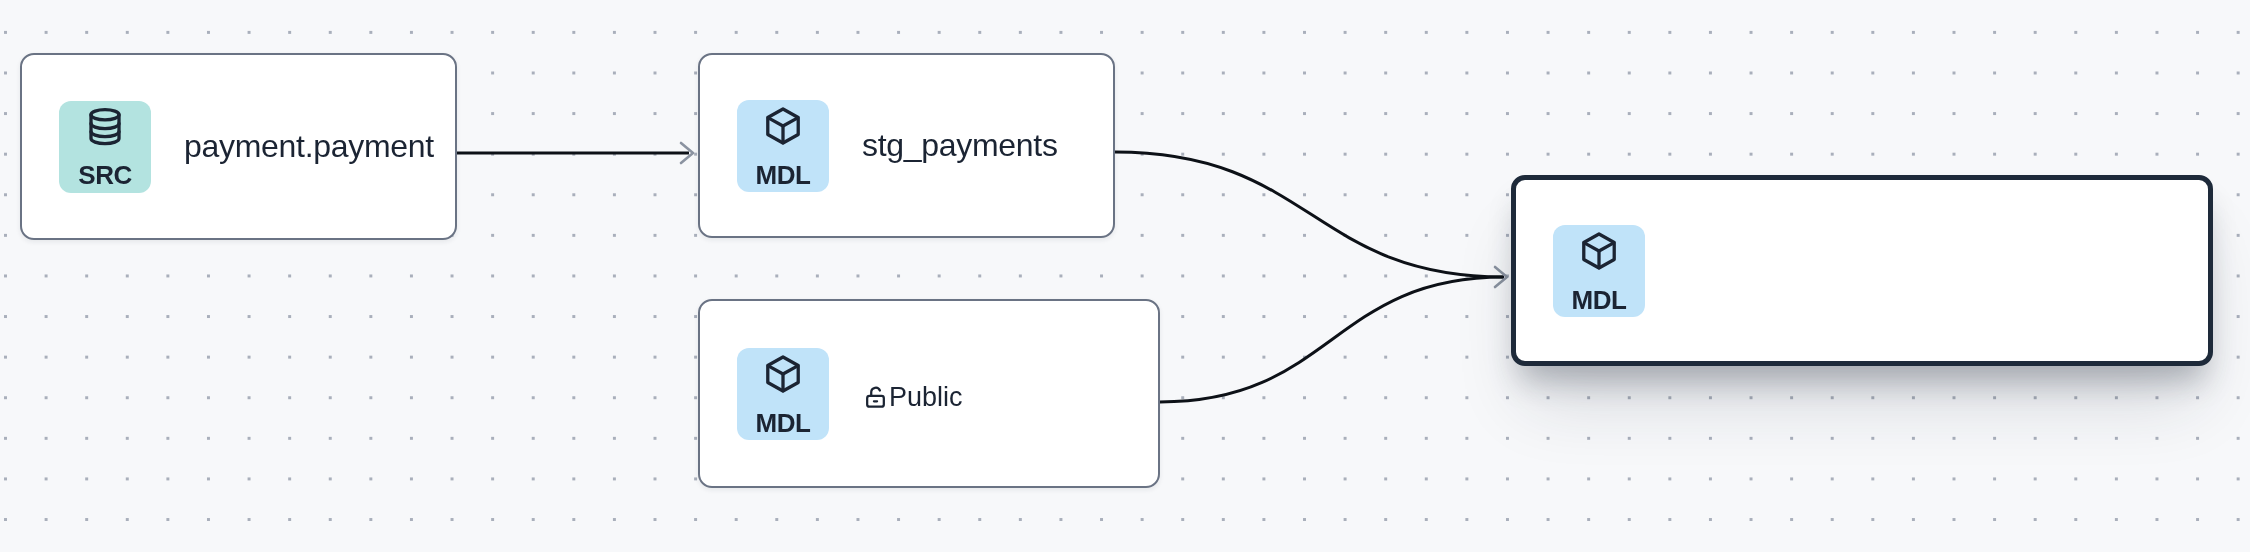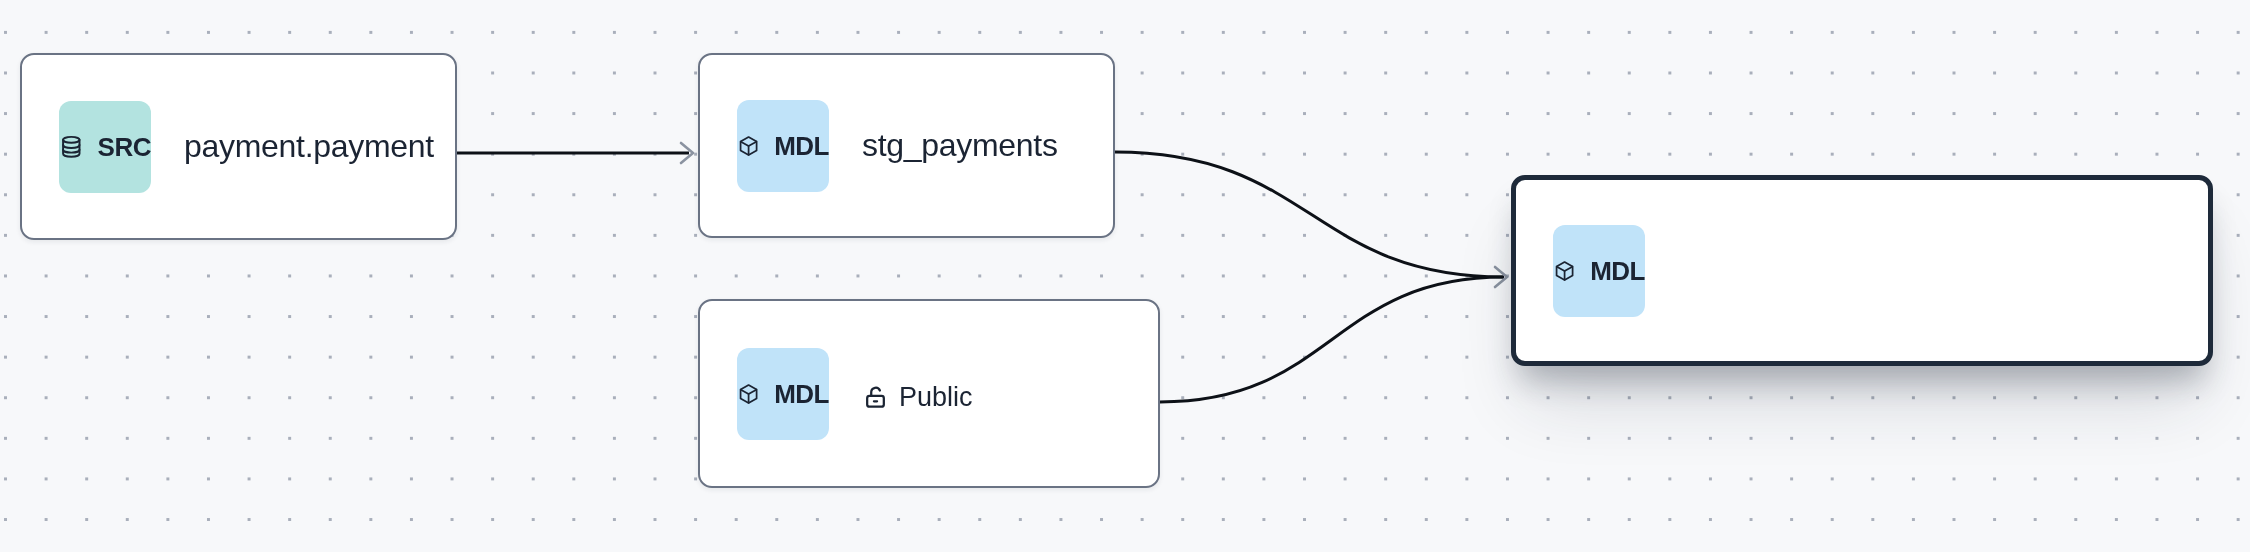--- a/index.html
+++ b/index.html
@@ -44,37 +44,37 @@
     box-shadow: 0 22px 30px -8px rgba(30,40,55,0.28), 0 48px 70px -15px rgba(30,40,55,0.16);
   }
   .n1 { left: 20px;   top: 53px;  width: 437px; height: 187px; }
   .n2 { left: 698px;  top: 53px;  width: 417px; height: 185px; }
   .n3 { left: 698px;  top: 299px; width: 462px; height: 189px; }
   .n4 { left: 1511px; top: 175px; width: 702px; height: 191px; }
   .badge {
     width: 92px; height: 92px;
     border-radius: 12px;
     flex: 0 0 auto;
-    display: flex; flex-direction: row;
+    display: flex; flex-direction: column;
     align-items: center; justify-content: center;
     gap: 14px;
     text-align: right;
   }
   .badge-label {
     font-size: 26px; font-weight: 700; letter-spacing: -0.5px;
     color: #1b2433; line-height: 1;
   }
   .badge svg { display: block; }
   .node-text { display: flex; flex-direction: column; }
   .title {
     font-size: 32px; color: #1b2433; letter-spacing: -0.3px;
     line-height: 1.15; white-space: nowrap;
   }
   .access-row {
-    display: flex; align-items: flex-start; gap: 10px; margin-top: 8px;
+    display: flex; align-items: flex-start; margin-top: 8px;
   }
   .access-label { font-size: 27px; color: #1b2433; line-height: 1; }
   .icon-stroke { stroke: #1b2433; fill: none; stroke-linecap: round; stroke-linejoin: round; }
 </style>
 </head>
 <body>
 
 <div class="canvas">
 
   <svg class="edges">

